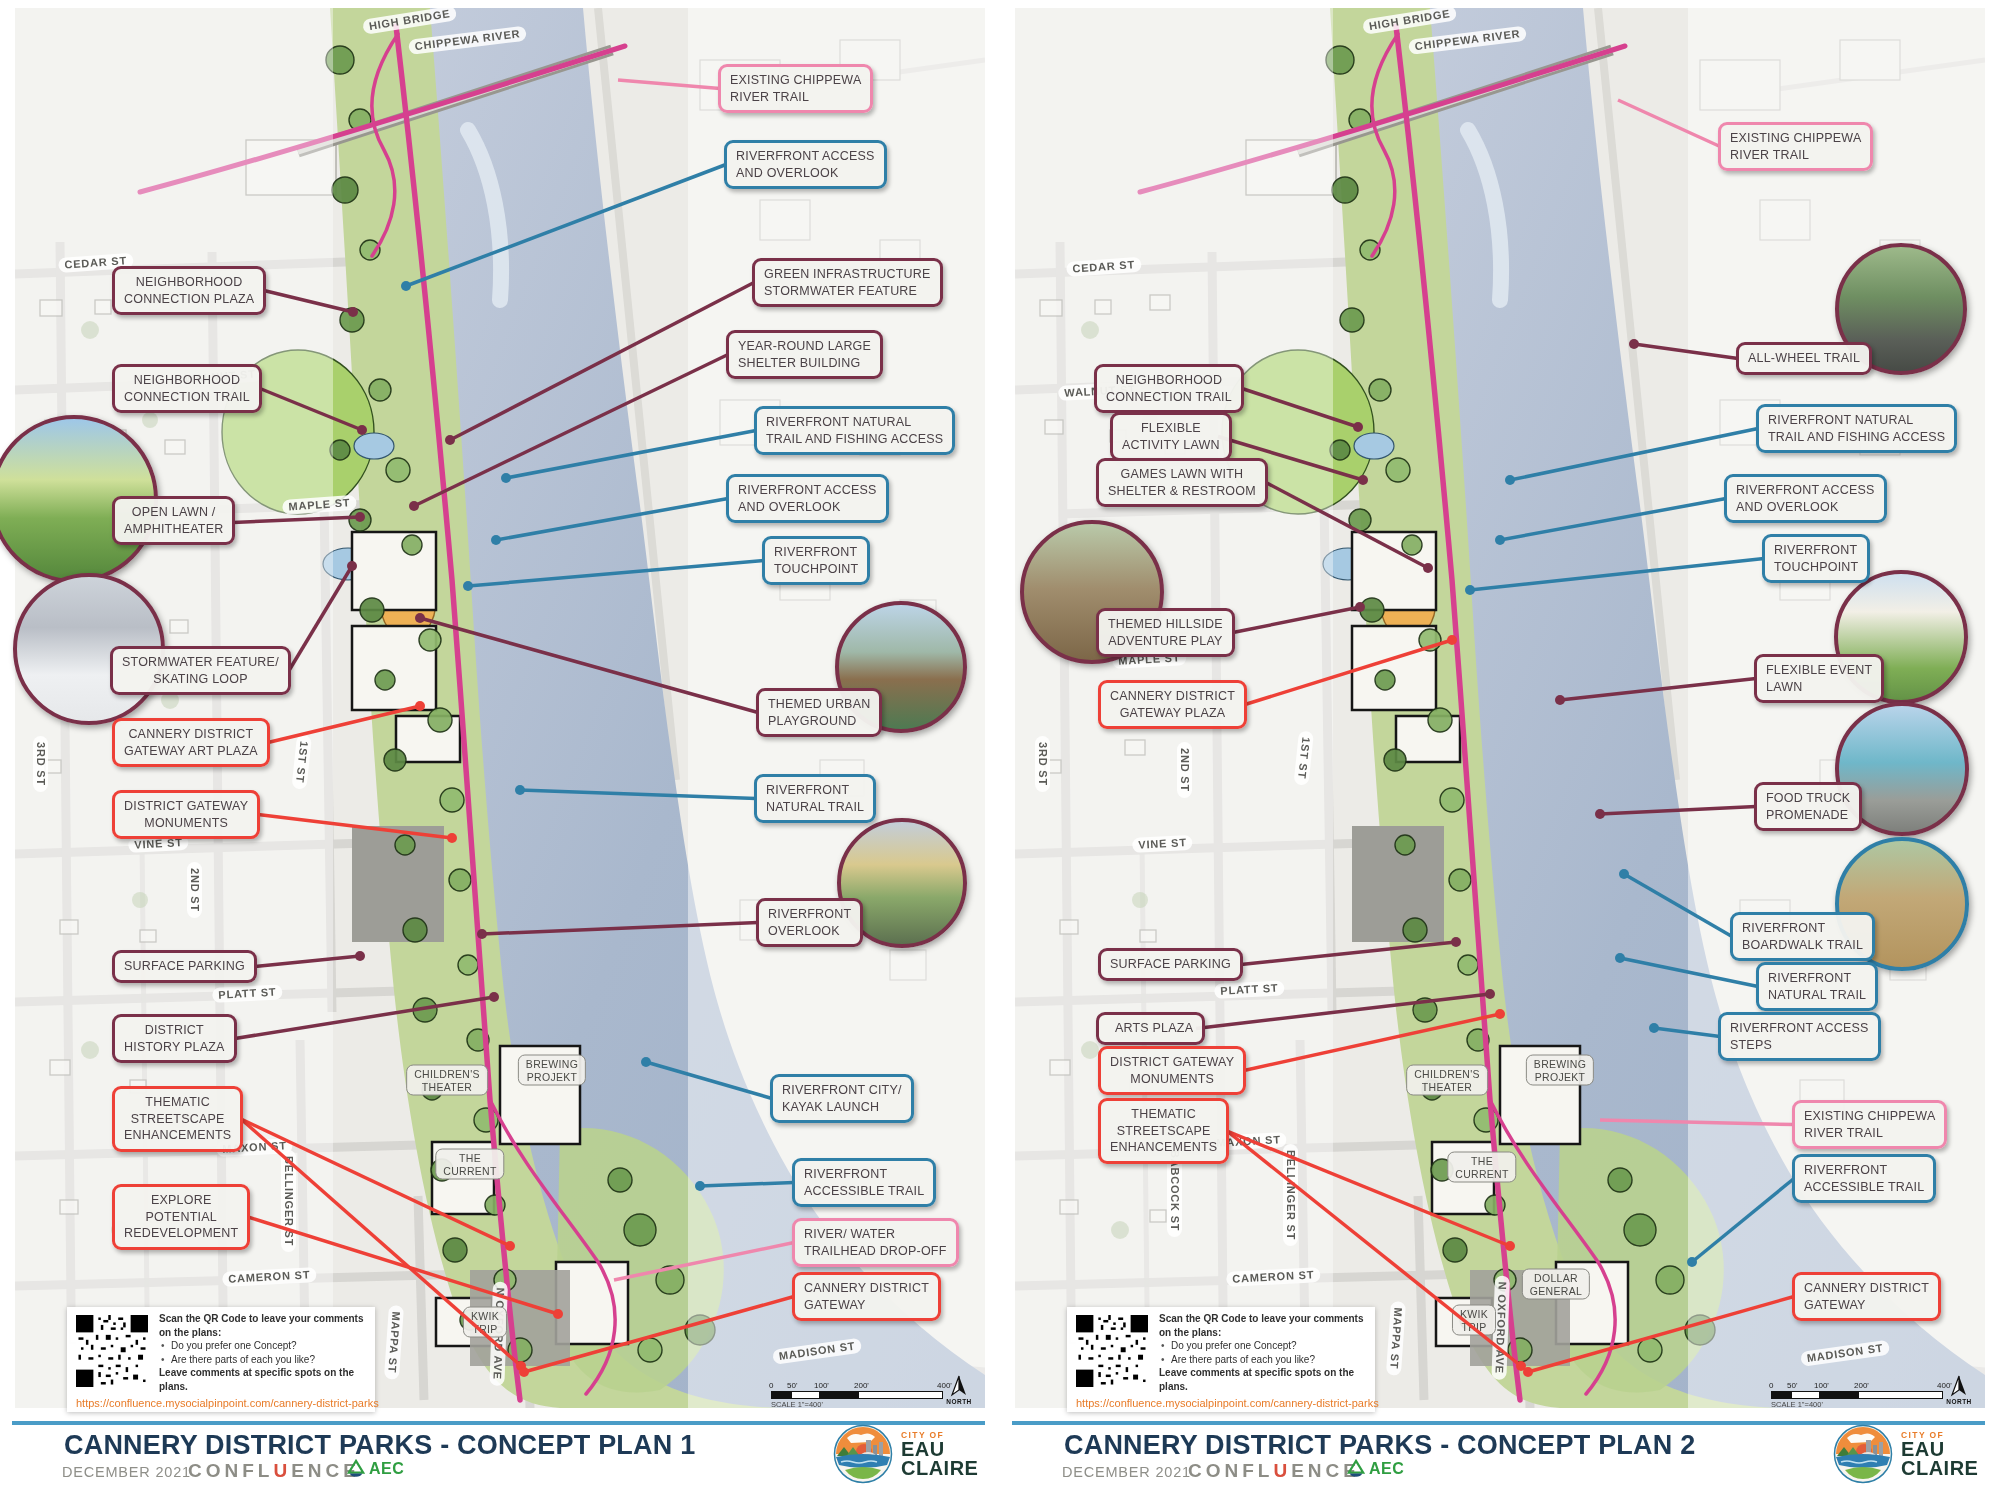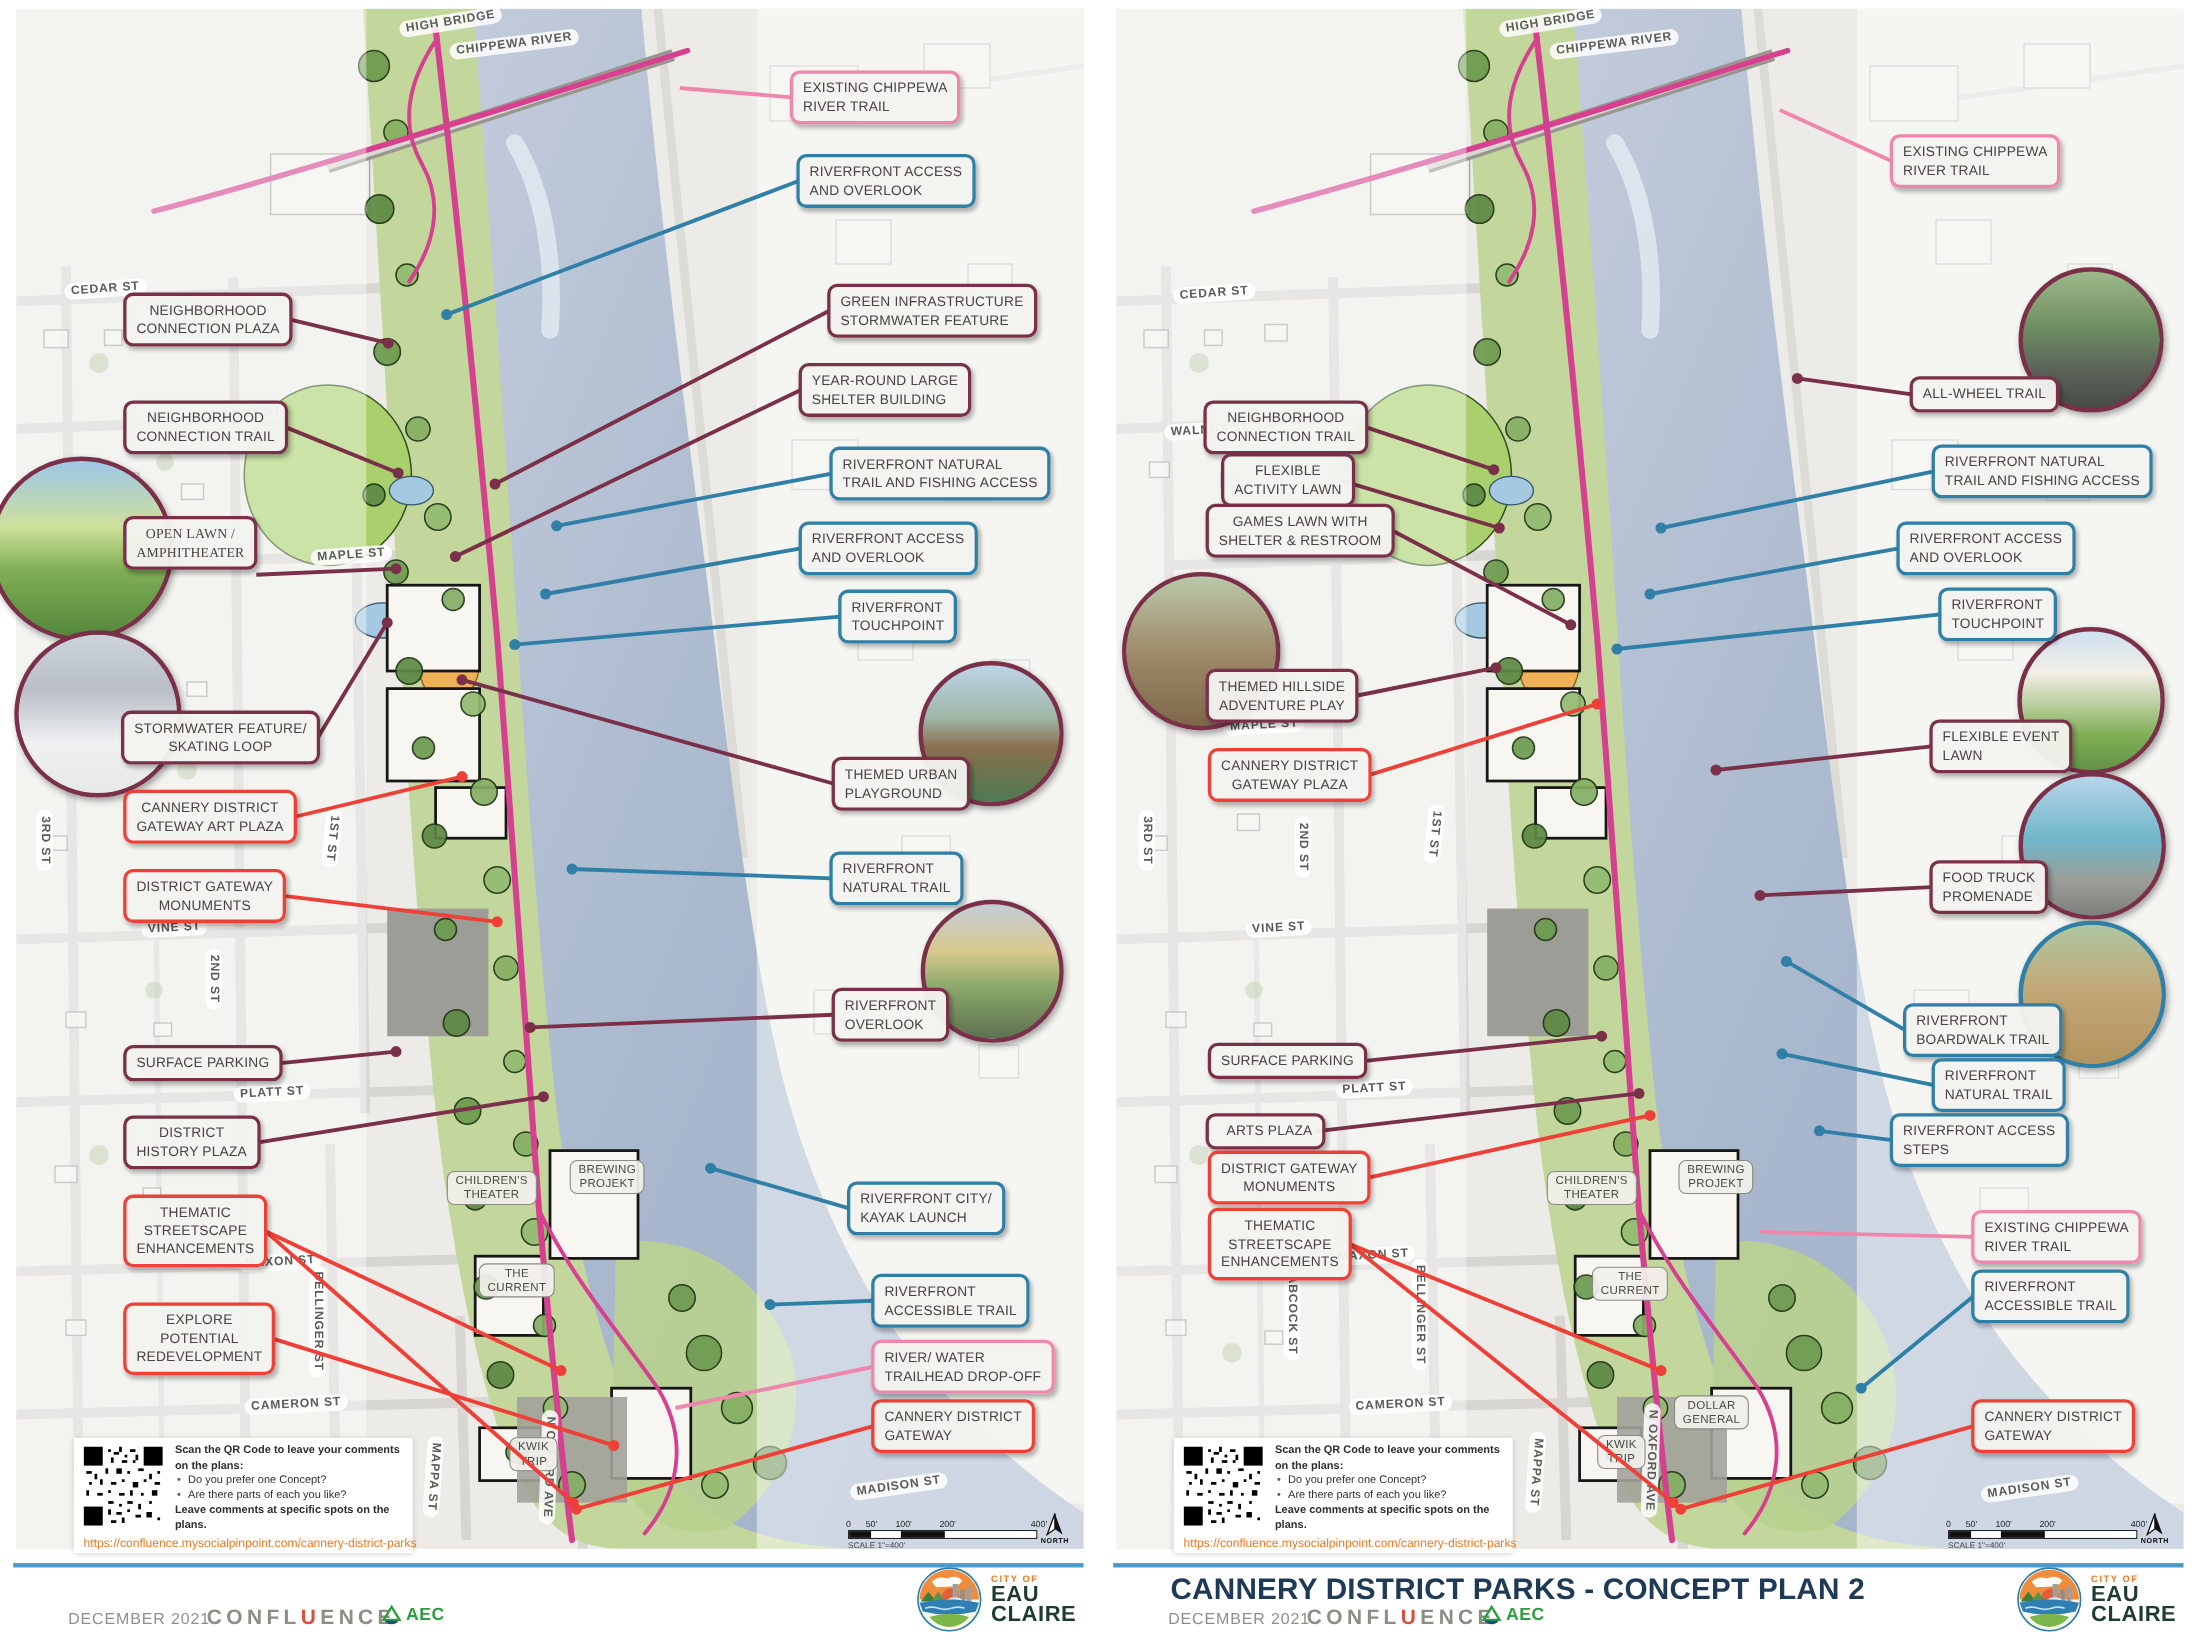--- a/index.html
+++ b/index.html
@@ -320,21 +320,21 @@
         <div class="bldg" style="left: 485px; top: 1322px;">KWIK
 TRIP</div>
         <div class="photo ph-lawn-event" style="left: -10px; top: 415px; height: 160px; width: 160px; border-color: rgb(122, 48, 73);"></div>
         <div class="photo ph-winter-walk" style="left: 13px; top: 573px; height: 144px; width: 144px; border-color: rgb(122, 48, 73);"></div>
         <div class="photo ph-playground" style="left: 835px; top: 601px; height: 124px; width: 124px; border-color: rgb(122, 48, 73);"></div>
         <div class="photo ph-overlook" style="left: 837px; top: 818px; height: 122px; width: 122px; border-color: rgb(122, 48, 73);"></div>
         <div class="callout ta-c" style="left: 112px; top: 266px; border-color: rgb(122, 48, 73);">NEIGHBORHOOD
 CONNECTION PLAZA</div>
         <div class="callout ta-c" style="left: 112px; top: 364px; border-color: rgb(122, 48, 73);">NEIGHBORHOOD
 CONNECTION TRAIL</div>
-        <div class="callout ta-c" style="left: 112px; top: 469px; border-color: rgb(122, 48, 73); font-family: Liberation Serif, serif;">OPEN LAWN /
+        <div class="callout ta-c" style="left: 112px; top: 496px; border-color: rgb(122, 48, 73);">OPEN LAWN /
 AMPHITHEATER</div>
         <div class="callout ta-c" style="left: 110px; top: 646px; border-color: rgb(122, 48, 73);">STORMWATER FEATURE/
 SKATING  LOOP</div>
         <div class="callout ta-c" style="left: 112px; top: 718px; border-color: rgb(238, 64, 55);">CANNERY DISTRICT
 GATEWAY ART PLAZA</div>
         <div class="callout ta-c" style="left: 112px; top: 790px; border-color: rgb(238, 64, 55);">DISTRICT GATEWAY
 MONUMENTS</div>
         <div class="callout ta-c" style="left: 112px; top: 950px; border-color: rgb(122, 48, 73);">SURFACE PARKING</div>
         <div class="callout ta-c" style="left: 112px; top: 1014px; border-color: rgb(122, 48, 73);">DISTRICT
 HISTORY PLAZA</div>
@@ -456,20 +456,21 @@
     </div>
     <div class="north">
       <svg class="n-ic" viewBox="0 0 24 24">
         <polygon points="12,2 19,21 12,16" fill="#111"></polygon>
         <polygon points="12,2 5,21 12,16" fill="#fff" stroke="#111" stroke-width="1.2"></polygon>
       </svg>
       <div class="n-t">NORTH</div>
     </div>
 
     <div class="divider"></div>
+    <h1 class="f-title">CANNERY DISTRICT PARKS - CONCEPT PLAN 1</h1>
     <div class="f-date">DECEMBER 2021</div>
     <div class="f-conf"><span>CONFL</span><span class="u">U</span><span>ENCE</span></div>
     <div class="f-aec">
       <svg class="aec-ic" viewBox="0 0 20 22">
         <polygon points="10,2 18,15 2,15" fill="none" stroke="#2f9e41" stroke-width="2.4"></polygon>
         <path d="M3,16 A7.5,5.5 0 0 0 17,16 Z" fill="#1f4e79"></path>
       </svg>
       <span class="aec-t">AEC</span>
     </div>
     <div class="f-city">

